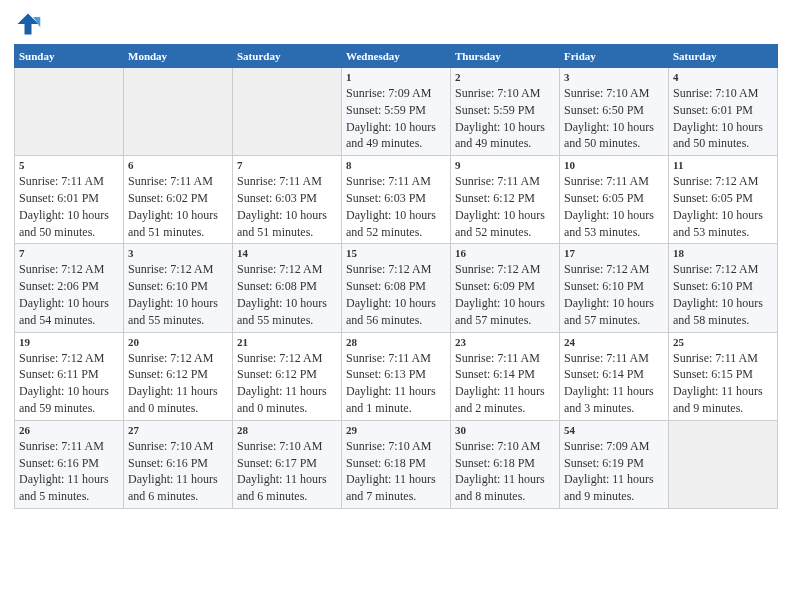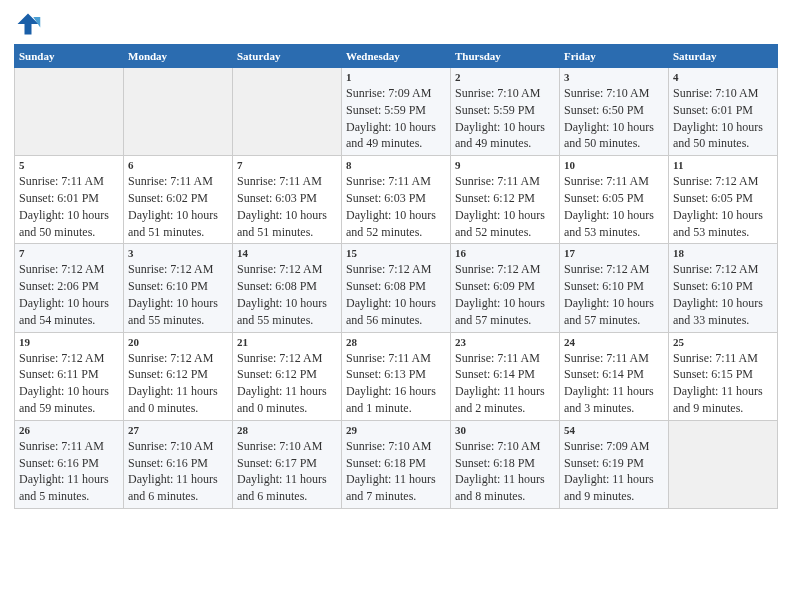--- a/index.html
+++ b/index.html
@@ -272,21 +272,21 @@
           <div>Sunrise: 7:12 AM</div>
           <div>Sunset: 6:10 PM</div>
           <div>Daylight: 10 hours and 57 minutes.</div>
         </div>
       </td>
           <td>
         <span class="day-number">18</span>
         <div class="day-info">
           <div>Sunrise: 7:12 AM</div>
           <div>Sunset: 6:10 PM</div>
-          <div>Daylight: 10 hours and 33 minutes.</div>
+          <div>Daylight: 10 hours and 58 minutes.</div>
         </div>
       </td>
         </tr>
         <tr>
           <td>
         <span class="day-number">19</span>
         <div class="day-info">
           <div>Sunrise: 7:12 AM</div>
           <div>Sunset: 6:11 PM</div>
           <div>Daylight: 10 hours and 59 minutes.</div>
@@ -306,21 +306,21 @@
           <div>Sunrise: 7:12 AM</div>
           <div>Sunset: 6:12 PM</div>
           <div>Daylight: 11 hours and 0 minutes.</div>
         </div>
       </td>
           <td>
         <span class="day-number">28</span>
         <div class="day-info">
           <div>Sunrise: 7:11 AM</div>
           <div>Sunset: 6:13 PM</div>
-          <div>Daylight: 16 hours and 1 minute.</div>
+          <div>Daylight: 11 hours and 1 minute.</div>
         </div>
       </td>
           <td>
         <span class="day-number">23</span>
         <div class="day-info">
           <div>Sunrise: 7:11 AM</div>
           <div>Sunset: 6:14 PM</div>
           <div>Daylight: 11 hours and 2 minutes.</div>
         </div>
       </td>

